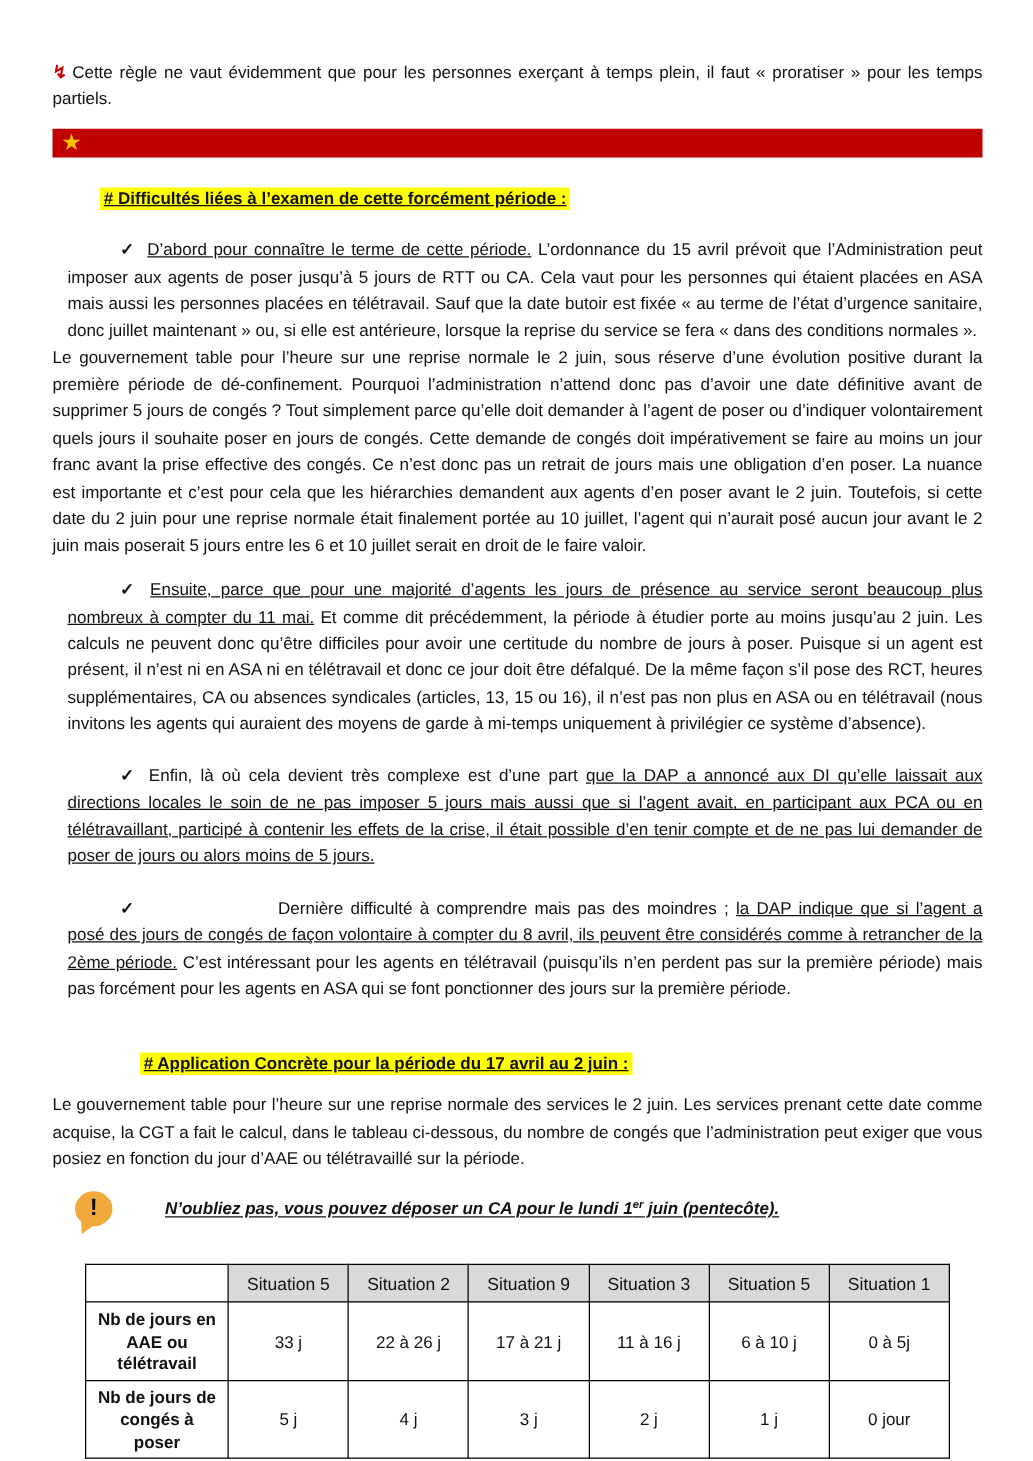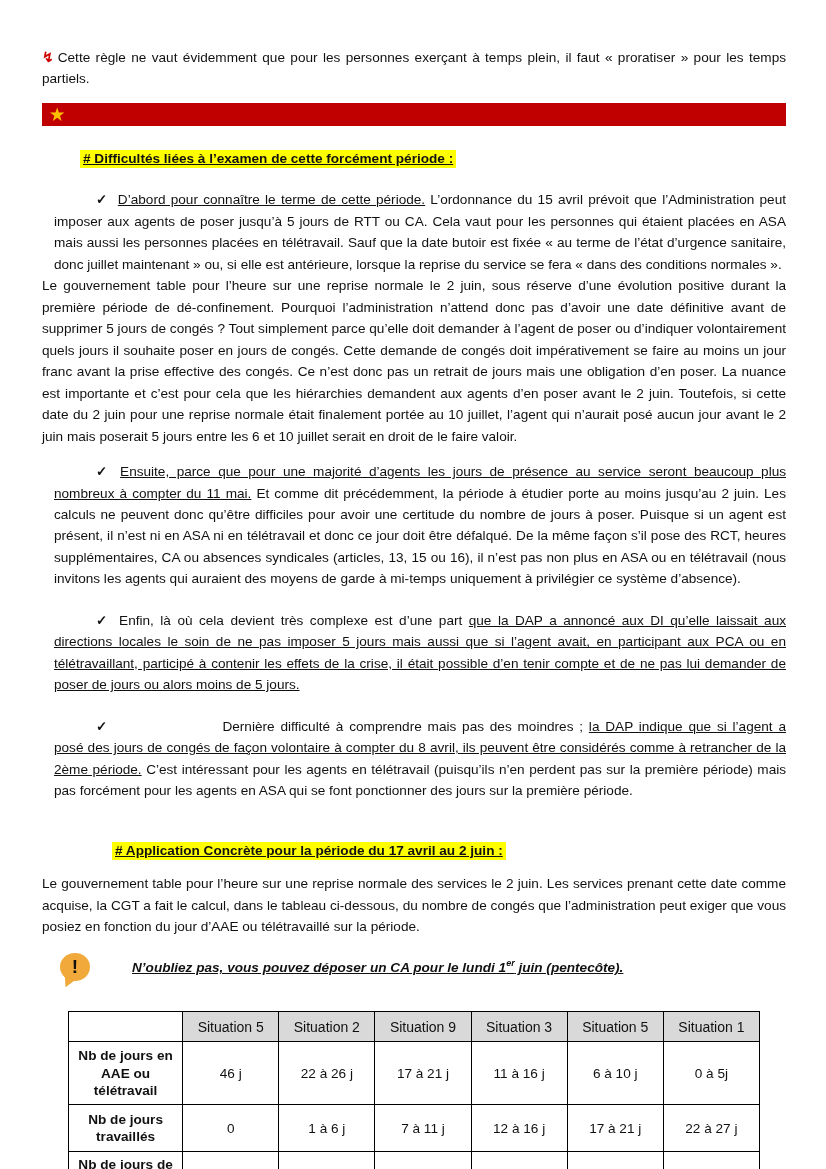--- a/index.html
+++ b/index.html
@@ -121,35 +121,26 @@
           <th>Situation 2</th>
           <th>Situation 9</th>
           <th>Situation 3</th>
           <th>Situation 5</th>
           <th>Situation 1</th>
         </tr>
       </thead>
     <tbody>
         <tr>
           <th class="rowlabel">Nb de jours en AAE ou télétravail</th>
-          <td>46 j</td>
+          <td>33 j</td>
           <td>22 à 26 j</td>
           <td>17 à 21 j</td>
           <td>11 à 16 j</td>
           <td>6 à 10 j</td>
           <td>0 à 5j</td>
-        </tr>
-        <tr>
-          <th class="rowlabel">Nb de jours travaillés</th>
-          <td>0</td>
-          <td>1 à 6 j</td>
-          <td>7 à 11 j</td>
-          <td>12 à 16 j</td>
-          <td>17 à 21 j</td>
-          <td>22 à 27 j</td>
         </tr>
         <tr>
           <th class="rowlabel">Nb de jours de congés à poser</th>
           <td>5 j</td>
           <td>4 j</td>
           <td>3 j</td>
           <td>2 j</td>
           <td>1 j</td>
           <td>0 jour</td>
         </tr>

